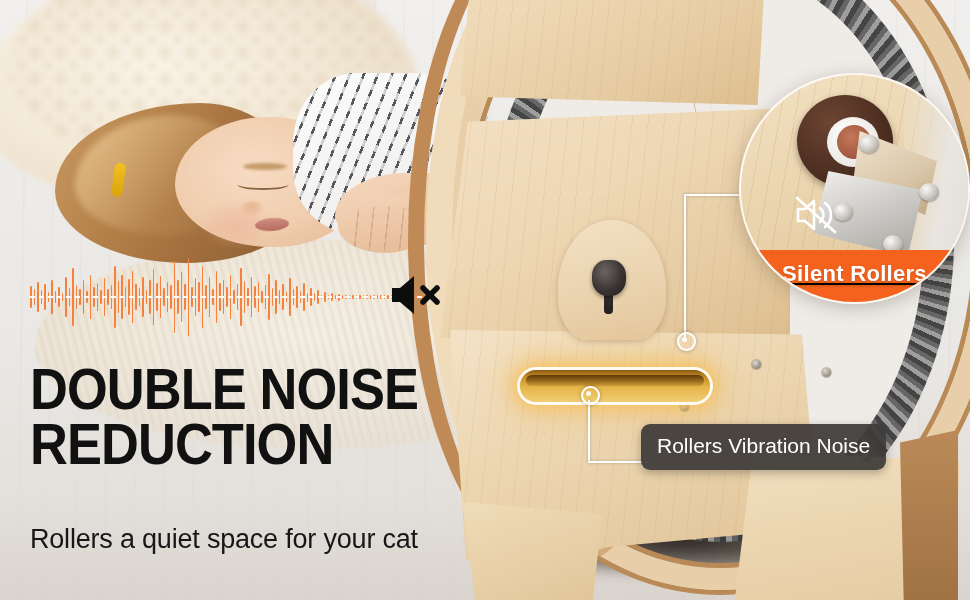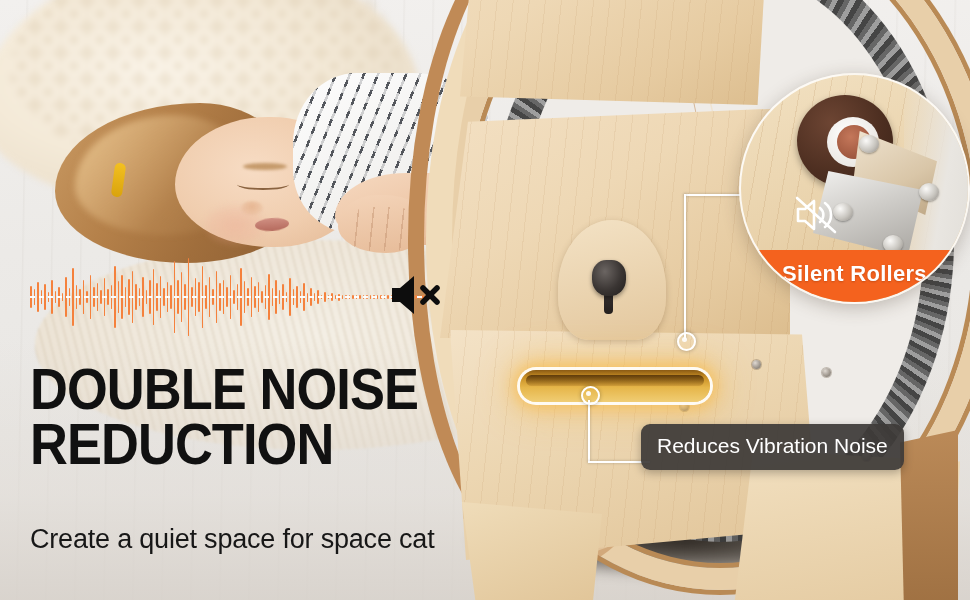--- a/index.html
+++ b/index.html
@@ -381,21 +381,21 @@
     box-shadow: 0 1px 2px rgba(0,0,0,.35);
   }
   .mute-icon-inset {
     position: absolute; left: 52px; top: 120px;
     width: 46px; height: 40px;
   }
   .silent-banner {
     position: absolute; left: 0; right: 0; bottom: 0;
     height: 52px;
     background: #f4621e;
-    display: flex; align-items: center; justify-content: center;
+    display: flex; align-items: center; justify-content: center; text-decoration: underline;
   }
   .silent-banner span {
     color: #ffffff;
     font-size: 22px;
     font-weight: bold;
     letter-spacing: .3px;
     text-shadow: 0 1px 2px rgba(120,40,0,.35);
     transform: translateY(-2px);
   }
 
@@ -746,19 +746,19 @@
         <line x1="33" y1="16" x2="47" y2="30"></line>
         <line x1="47" y1="16" x2="33" y2="30"></line>
       </g>
     </svg>
   </div>
 
   <div class="headline">
     <span class="headline-line">DOUBLE NOISE</span>
     <span class="headline-line">REDUCTION</span>
   </div>
-  <div class="subheadline">Create a quiet space for space cat</div>
+  <div class="subheadline">Rollers a quiet space for your cat</div>
 
   <div class="callout">
-    <span class="callout-sub">Reduces Vibration Noise</span>
+    <span class="callout-sub">Rollers Vibration Noise</span>
   </div>
 
 </div>
 
 </body></html>

